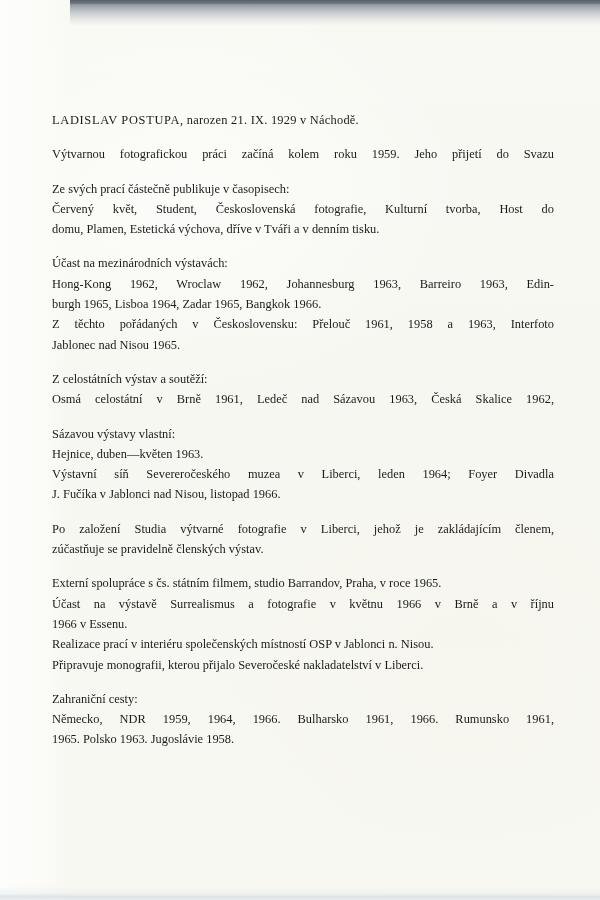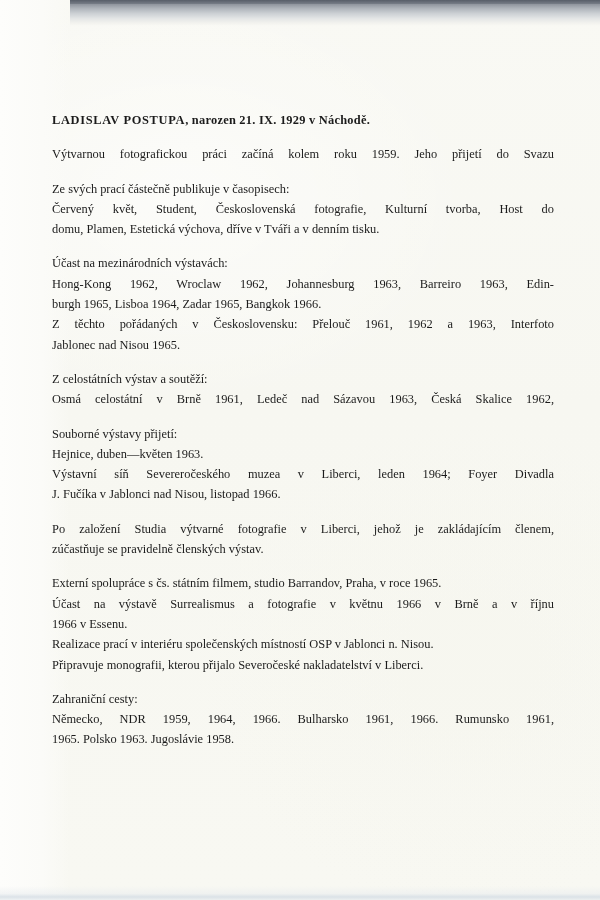--- a/index.html
+++ b/index.html
@@ -104,21 +104,20 @@
     font-family: Liberation Serif, serif;
   }
 
   
   .para .line {
     display: block;
   }
 
   .headline {
     letter-spacing: 0.02em;
-    font-weight: bold;
   }
   .smallcaps-name {
     letter-spacing: 0.055em;
   }
 
   
   .just {
     text-align: justify;
   }
   .just > .line {
@@ -149,31 +148,31 @@
     <p class="para just">
       <span class="line last">Ze svých prací částečně publikuje v časopisech:</span>
       <span class="line">Červený květ, Student, Československá fotografie, Kulturní tvorba, Host do</span>
       <span class="line last">domu, Plamen, Estetická výchova, dříve v Tváři a v denním tisku.</span>
     </p>
 
     <p class="para just">
       <span class="line last">Účast na mezinárodních výstavách:</span>
       <span class="line">Hong-Kong 1962, Wroclaw 1962, Johannesburg 1963, Barreiro 1963, Edin-</span>
       <span class="line last">burgh 1965, Lisboa 1964, Zadar 1965, Bangkok 1966.</span>
-      <span class="line">Z těchto pořádaných v Československu: Přelouč 1961, 1962 a 1963, Interfoto</span>
+      <span class="line">Z těchto pořádaných v Československu: Přelouč 1961, 1958 a 1963, Interfoto</span>
       <span class="line last">Jablonec nad Nisou 1965.</span>
     </p>
 
     <p class="para just">
       <span class="line last">Z celostátních výstav a soutěží:</span>
       <span class="line">Osmá celostátní v Brně 1961, Ledeč nad Sázavou 1963, Česká Skalice 1962,</span>
     </p>
 
     <p class="para just">
-      <span class="line last">Souborné výstavy přijetí:</span>
+      <span class="line last">Sázavou výstavy vlastní:</span>
       <span class="line last">Hejnice, duben—květen 1963.</span>
       <span class="line">Výstavní síň Severeročeského muzea v Liberci, leden 1964; Foyer Divadla</span>
       <span class="line last">J. Fučíka v Jablonci nad Nisou, listopad 1966.</span>
     </p>
 
     <p class="para just">
       <span class="line">Po založení Studia výtvarné fotografie v Liberci, jehož je zakládajícím členem,</span>
       <span class="line last">zúčastňuje se pravidelně členských výstav.</span>
     </p>
 

